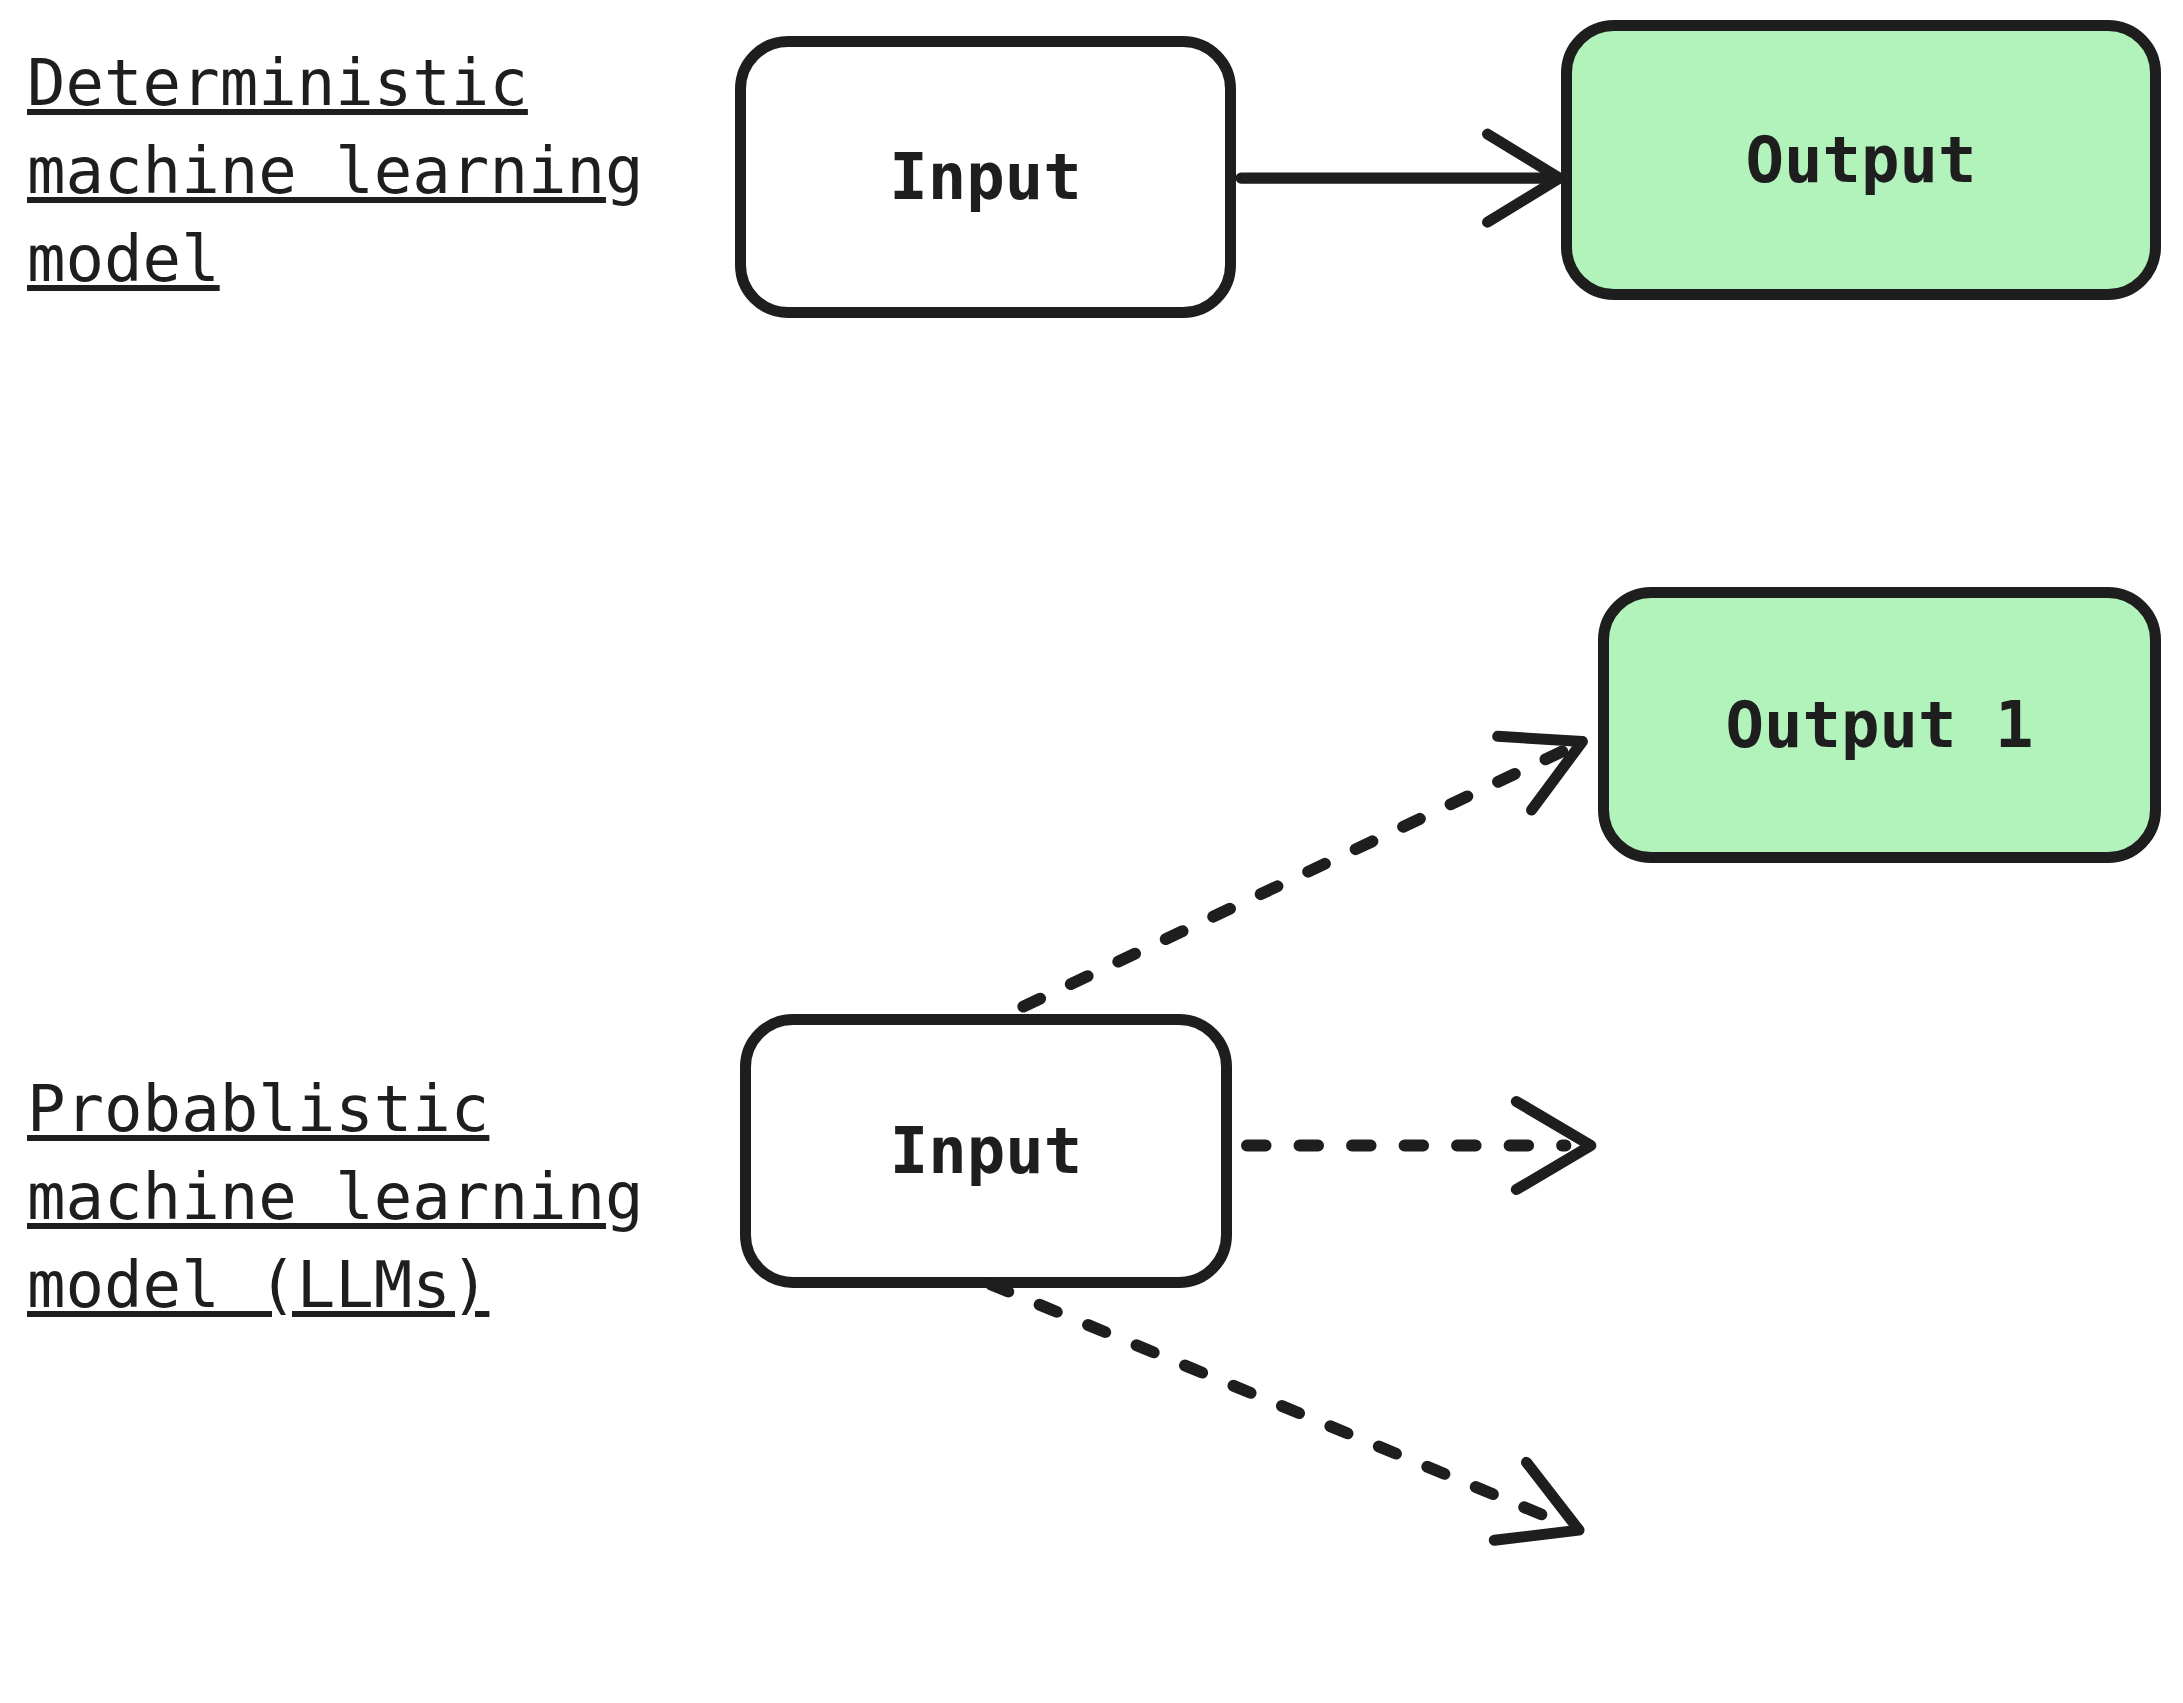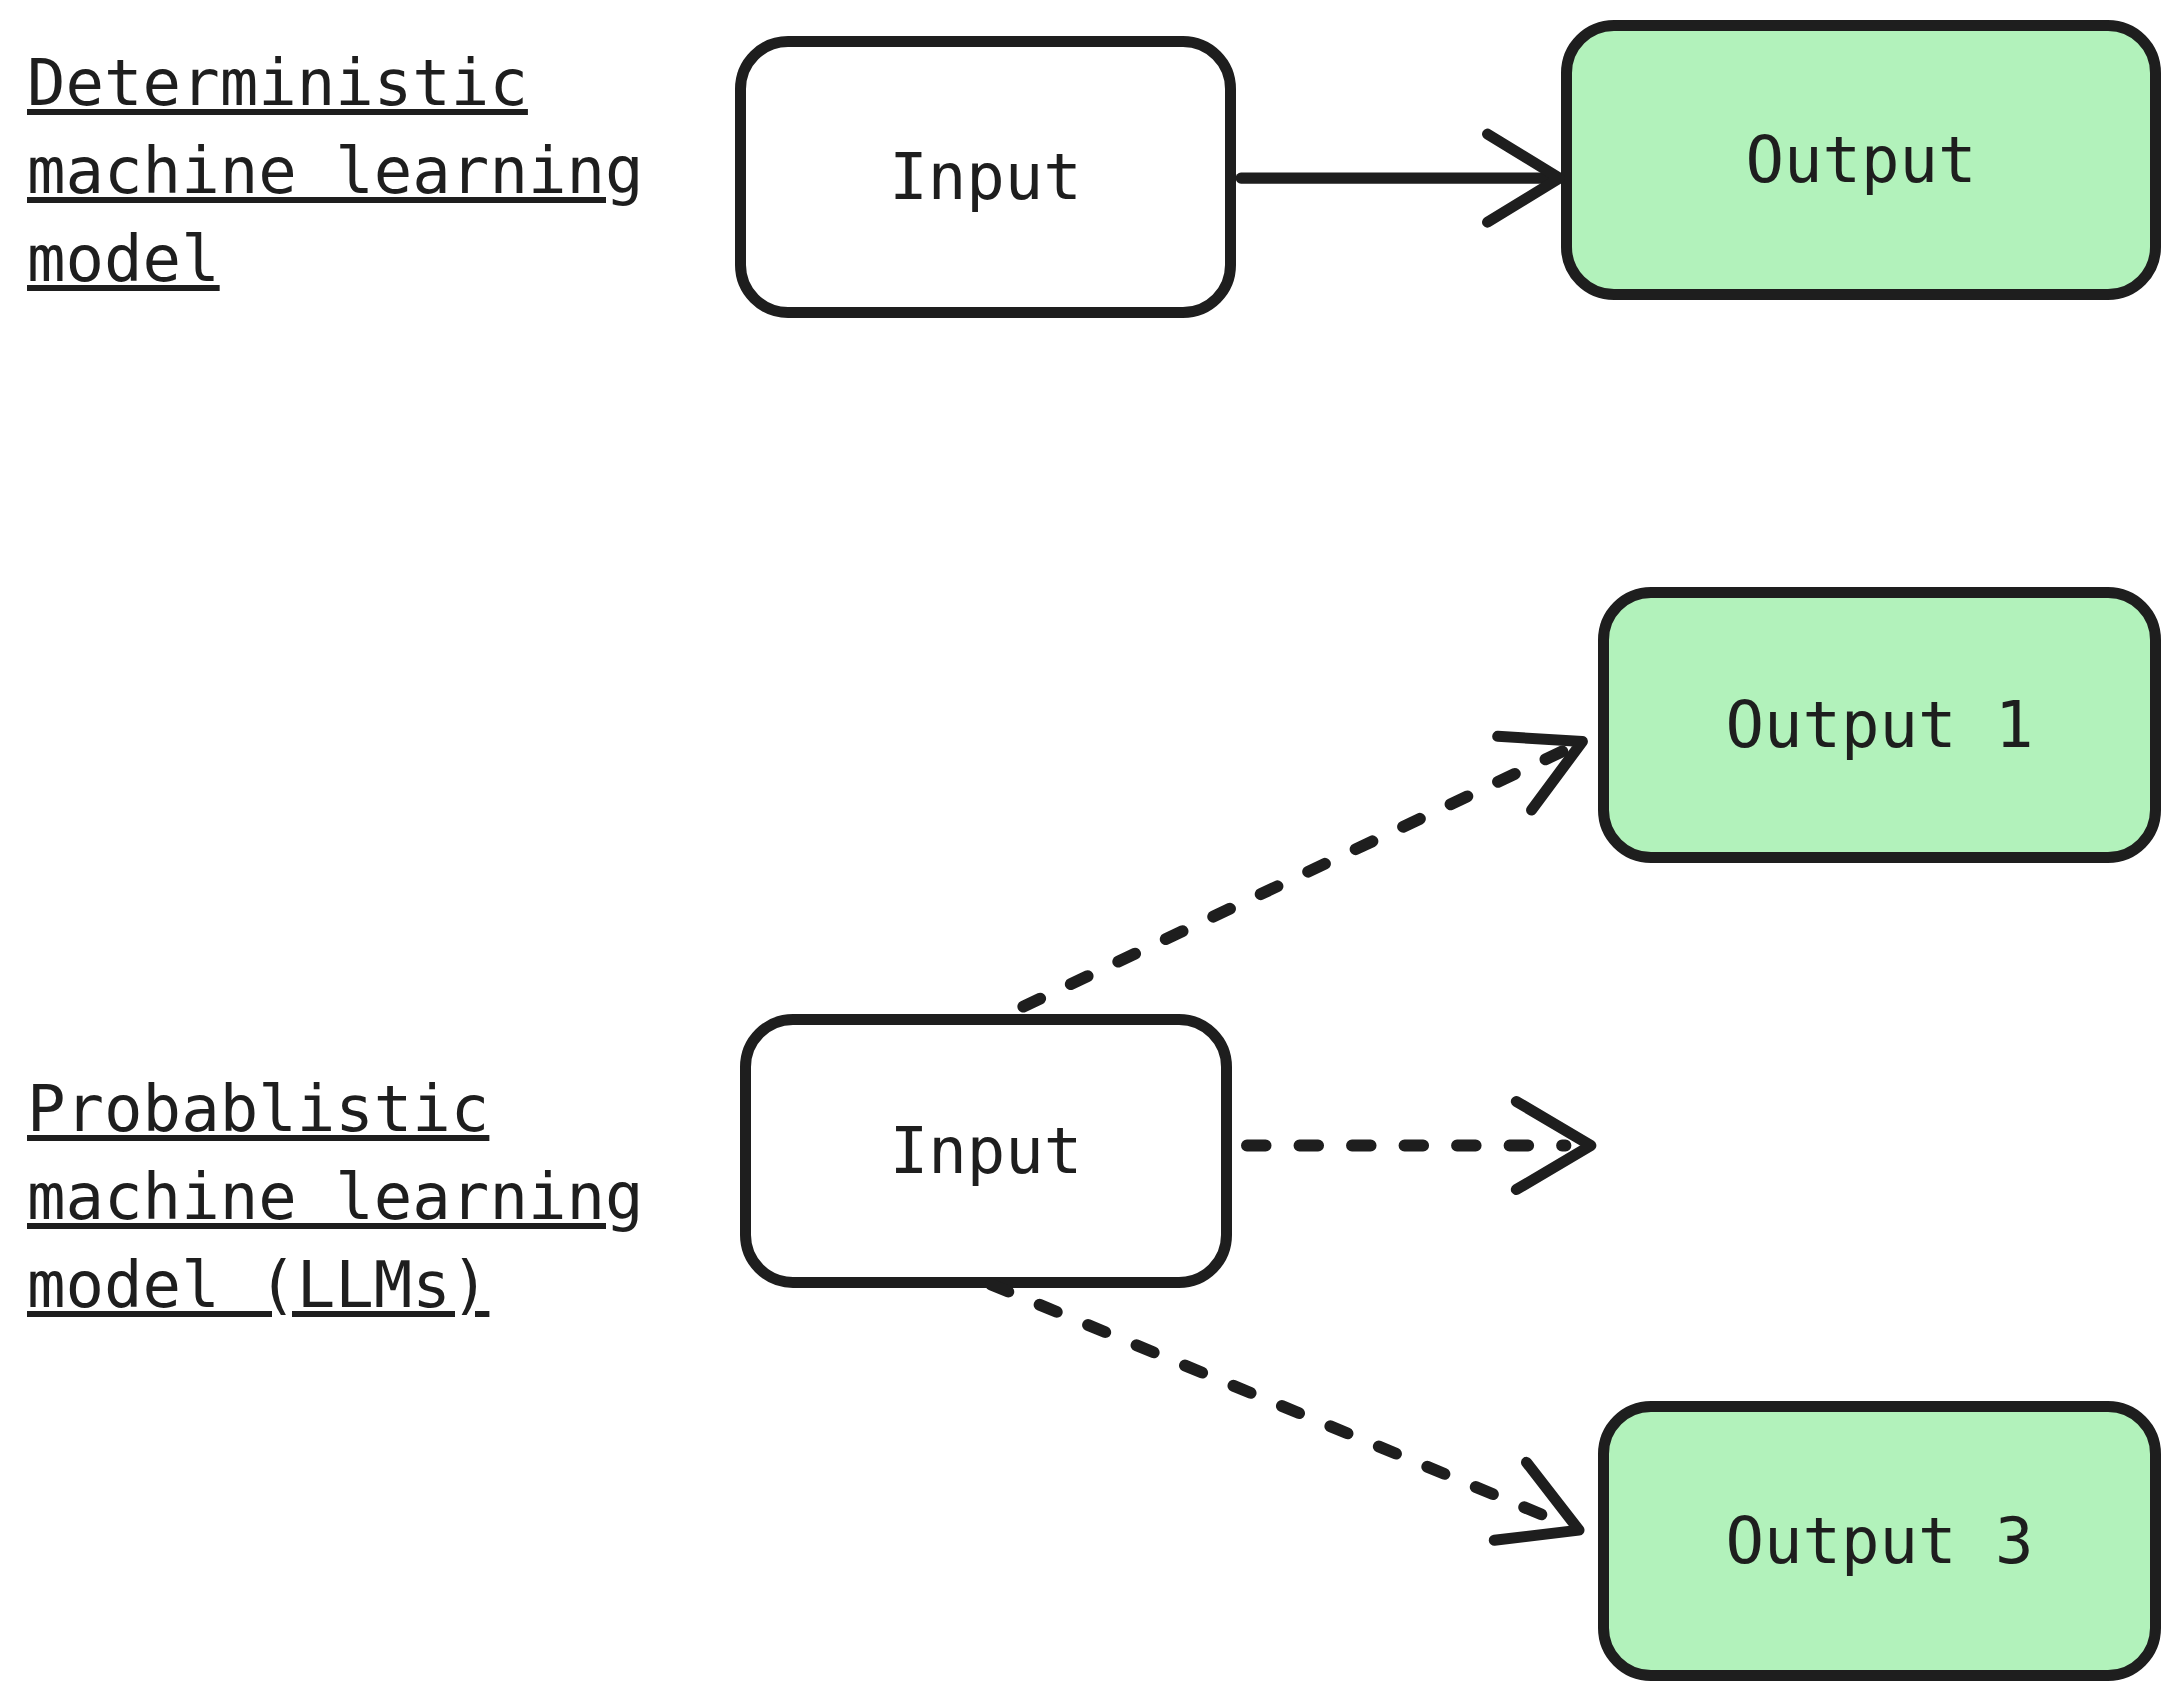--- a/index.html
+++ b/index.html
@@ -35,21 +35,21 @@
     position: absolute;
     border: 11px solid var(--stroke);
     border-radius: 53px;
     display: flex;
     align-items: center;
     justify-content: center;
     font-size: 64px;
     background: var(--bg);
   }
   .node.green { background: var(--green); }
-  .node span { white-space: nowrap; }
+  .node span { white-space: nowrap; font-weight: bold; }
 
   
   .input-det   { left: 735px;  top: 36px;   width: 501px; height: 282px; }
   .output-det  { left: 1561px; top: 19.5px;   width: 600px; height: 280px; }
   .input-prob  { left: 740px;  top: 1014px; width: 492px; height: 274px; }
   .output-1    { left: 1598px; top: 587px;  width: 563px; height: 276px; }
   .output-2    { left: 1598px; top: 1002px; width: 563px; height: 274px; }
   .output-3    { left: 1598px; top: 1401px; width: 563px; height: 280px; }
 
   svg.arrows {
@@ -91,23 +91,20 @@
 
   <div class="node input-prob">
     <span>Input</span>
   </div>
 
   <div class="node green output-1">
     <span>Output 1</span>
   </div>
 
 
-  <div class="node green output-3">
-    <span>Output 3</span>
-  </div>
 
   <svg class="arrows" viewBox="0 0 2577 2011">
 
     <g>
       <path class="line-solid" d="M 1465 210 L 1836 210"></path>
       <path class="head" d="M 1756 158 L 1841 210 L 1756 262"></path>
     </g>
 
     <g>
       <path class="line-dashed" d="M 1208 1188 L 1850 884"></path>

